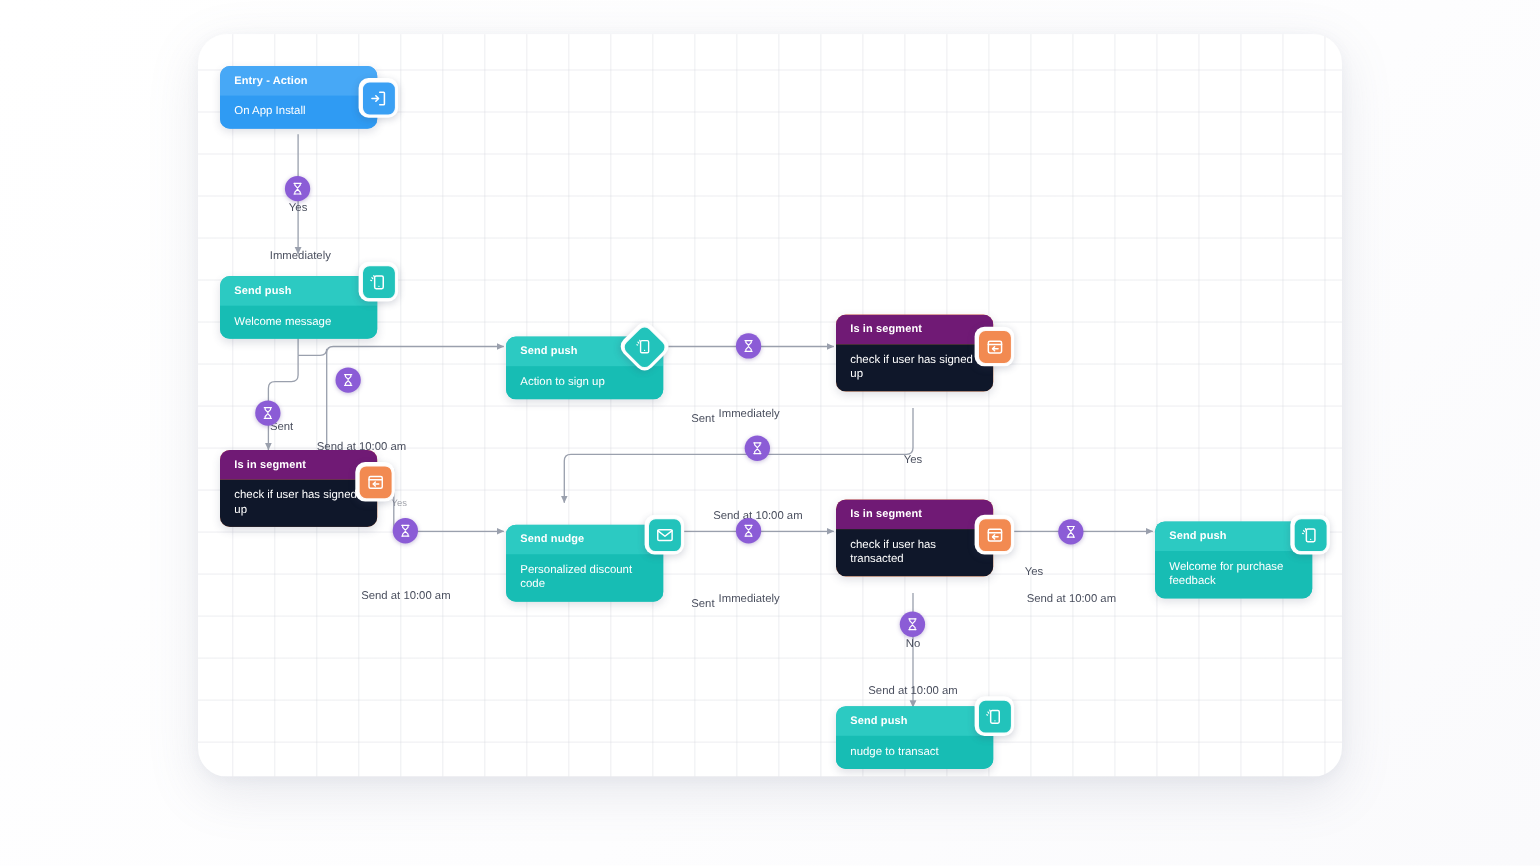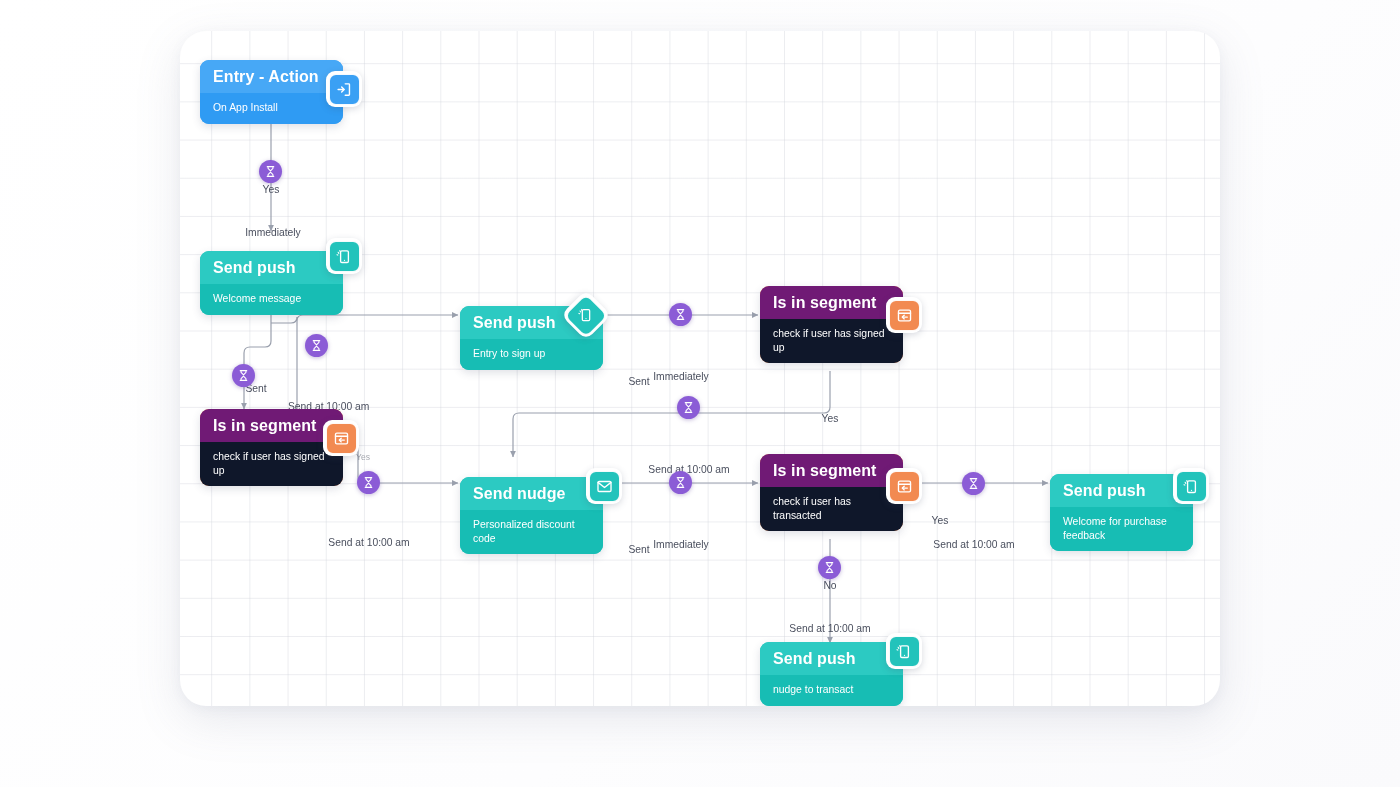--- a/index.html
+++ b/index.html
@@ -50,21 +50,21 @@
   
   .node {
     position: absolute;
     border-radius: 9px;
     box-sizing: border-box;
     color: #ffffff;
     overflow: hidden;
     box-shadow: 0 3px 8px rgba(60,70,100,0.16);
   }
   .node .nd-title {
-    font-size: 16px;
+    font-size: 10px;
     font-weight: bold;
     letter-spacing: 0.1px;
     padding: 8px 13px 7px 13px;
     line-height: 1.15;
     white-space: nowrap;
   }
   .node .nd-sub {
     font-size: 10.4px;
     font-weight: normal;
     padding: 8px 13px 9px 13px;
@@ -237,21 +237,21 @@
         <path d="M6 3 h12"></path>
           <path d="M6 21 h12"></path>
         <path d="M7.5 3 v3.2 L12 11 l4.5 -4.8 V3"></path>
         <path d="M7.5 21 v-3.2 L12 13 l4.5 4.8 V21"></path>
       </svg>
     </div>
     <div class="elabel" style="left:108px; top:335px;">Send at 10:00 am</div>
 
     <div class="node teal" style="left:280px; top:255px; width:143px;">
       <div class="nd-title">Send push</div>
-      <div class="nd-sub">Entry to sign up</div>
+      <div class="nd-sub">Action to sign up</div>
     </div>
     <div class="badge teal diamond" style="left:388px; top:266px;">
       <div class="badge-inner">
         <svg width="16" height="16" viewBox="0 0 24 24" fill="none" stroke="#ffffff" stroke-width="1.9" stroke-linecap="round" stroke-linejoin="round">
           <rect x="6.5" y="4" width="11" height="16.5" rx="1.8"></rect>
           <circle cx="12" cy="17.4" r="0.9" fill="#ffffff" stroke="none"></circle>
           <path d="M4 7.5 L3 6" stroke-width="1.6"></path>
           <path d="M6 5.5 L5.4 3.6" stroke-width="1.6"></path>
           <path d="M2.6 10 L1.4 9.6" stroke-width="1.6"></path>
         </svg>

